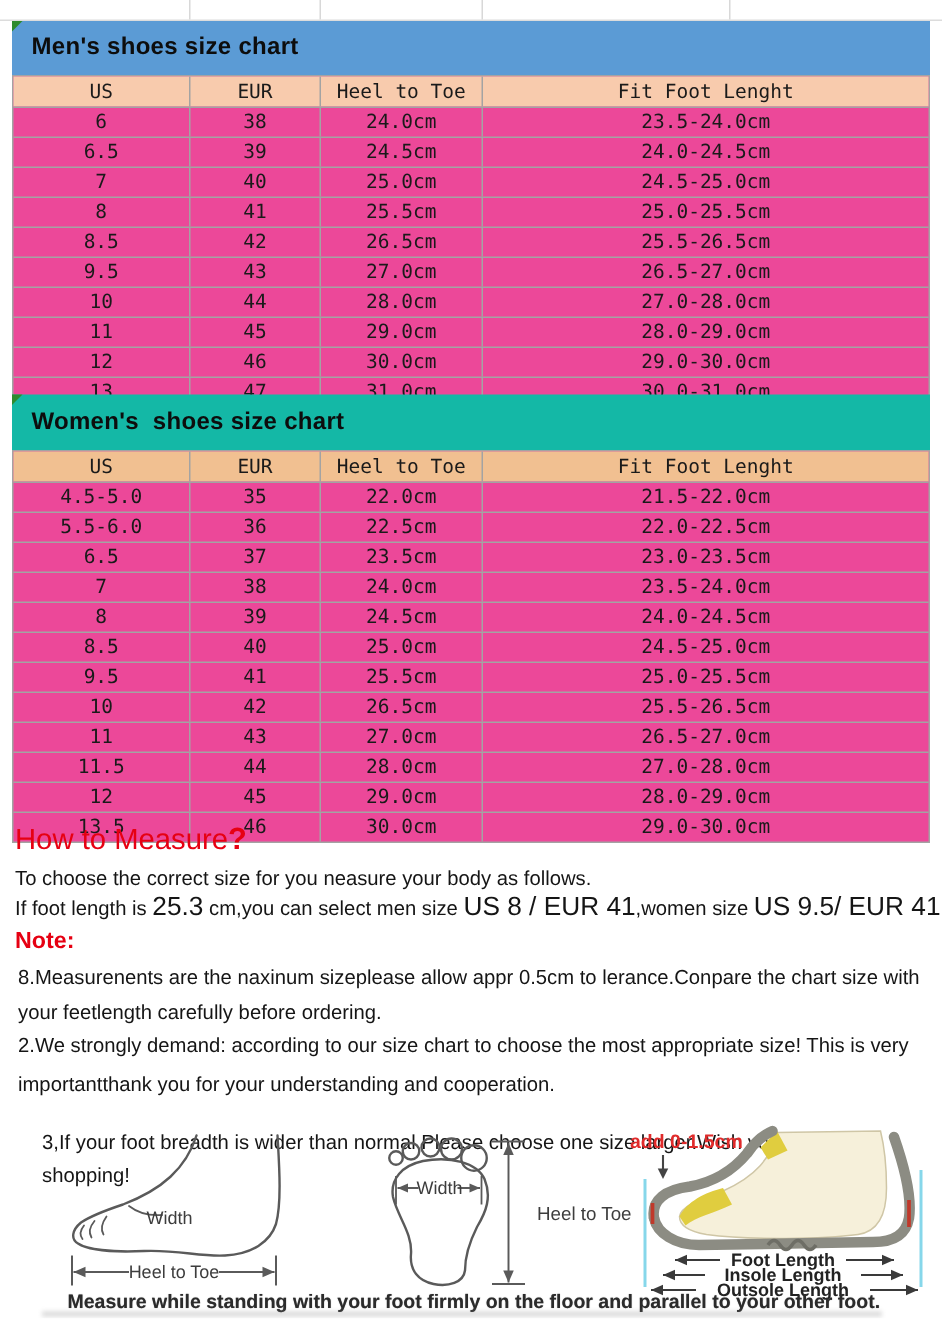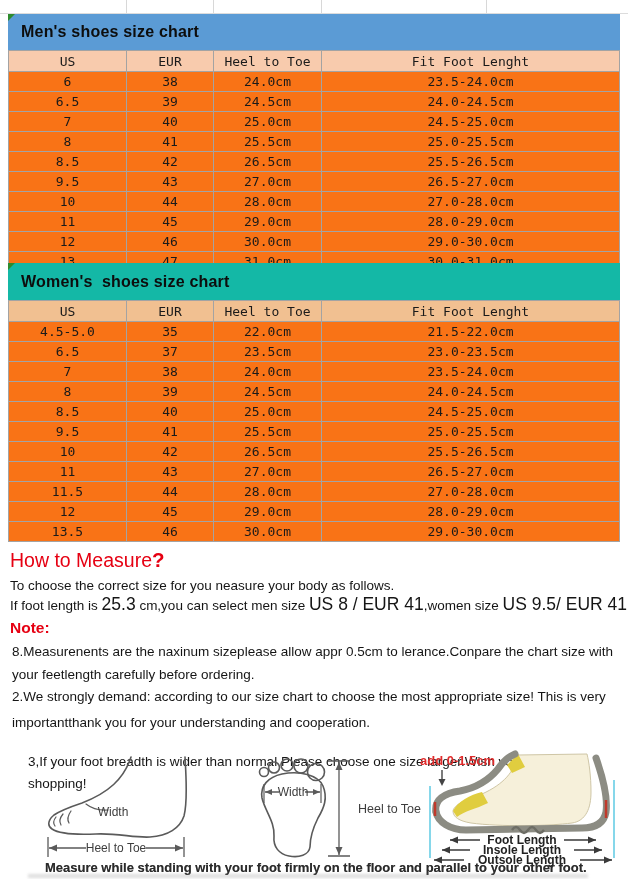--- a/index.html
+++ b/index.html
@@ -10,21 +10,21 @@
   
   #top-strip{position:absolute;left:0;top:0;width:628px;height:13px;background:#fff;border-bottom:1px solid #dcdcdc;}
   .vgrid{position:absolute;top:0;width:1px;height:13px;background:#d8d8d8;}
   
   .band{position:absolute;left:8px;width:612px;display:flex;align-items:center;}
   #men-band{top:14px;height:36px;background:#5b9bd5;}
   #women-band{top:263px;height:37px;background:#14b8a6;}
   .band-title{font-weight:bold;font-size:16px;color:#0d0d0d;padding-left:13px;white-space:pre;letter-spacing:.2px;}
   .corner-tri{position:absolute;left:0;top:0;width:0;height:0;border-top:7px solid #2e8b2e;border-right:7px solid transparent;}
   
-  .size-table{position:absolute;left:8px;width:612px;border:1px solid #a3a3a3;box-sizing:border-box;background:#f97316;
+  .size-table{position:absolute;left:8px;width:612px;border:1px solid #a3a3a3;box-sizing:border-box;background:#ec4899;
     font-family:"DejaVu Sans Mono","Liberation Mono",monospace;font-size:13px;color:#1a1a1a;}
   #men-table{top:50px;}
   #women-table{top:300px;}
   .trow{display:grid;grid-template-columns:118px 87px 108px 1fr;height:19px;border-top:1px solid #a3a3a3;}
   .trow.thead{height:20px;border-top:none;}
   #men-table .thead{background:#f8cbad;}
   #women-table .thead{background:#f1c091;}
   .tcell{display:flex;align-items:center;justify-content:center;overflow:hidden;white-space:nowrap;}
   .tcell:not(:last-child){border-right:1px solid #a3a3a3;}
   
@@ -148,20 +148,26 @@
       <div class="tcell">Fit Foot Lenght</div>
     </div>
     <div>
         <div class="trow">
           <div class="tcell">4.5-5.0</div>
           <div class="tcell">35</div>
           <div class="tcell">22.0cm</div>
           <div class="tcell">21.5-22.0cm</div>
         </div>
         <div class="trow">
+          <div class="tcell">5.5-6.0</div>
+          <div class="tcell">36</div>
+          <div class="tcell">22.5cm</div>
+          <div class="tcell">22.0-22.5cm</div>
+        </div>
+        <div class="trow">
           <div class="tcell">6.5</div>
           <div class="tcell">37</div>
           <div class="tcell">23.5cm</div>
           <div class="tcell">23.0-23.5cm</div>
         </div>
         <div class="trow">
           <div class="tcell">7</div>
           <div class="tcell">38</div>
           <div class="tcell">24.0cm</div>
           <div class="tcell">23.5-24.0cm</div>

